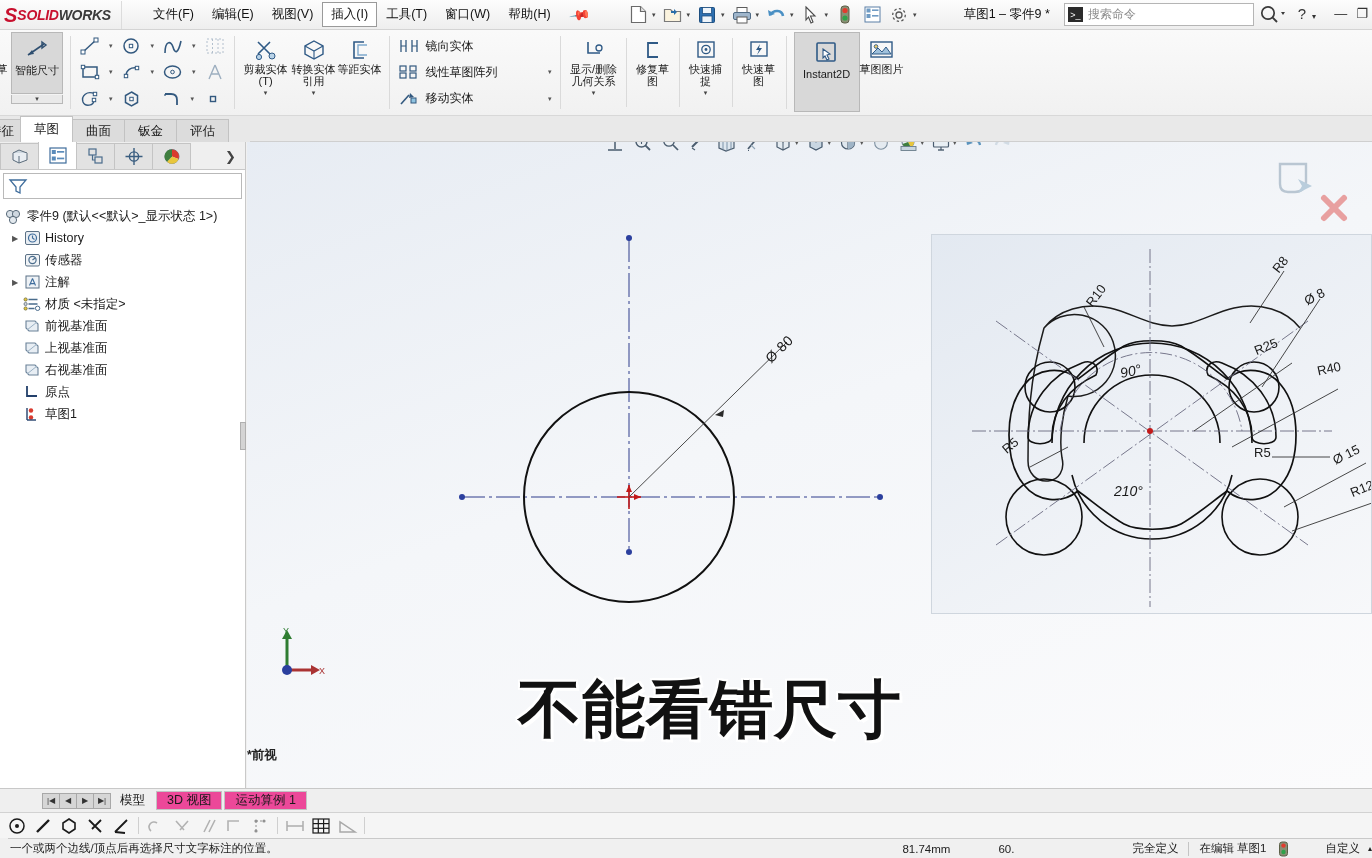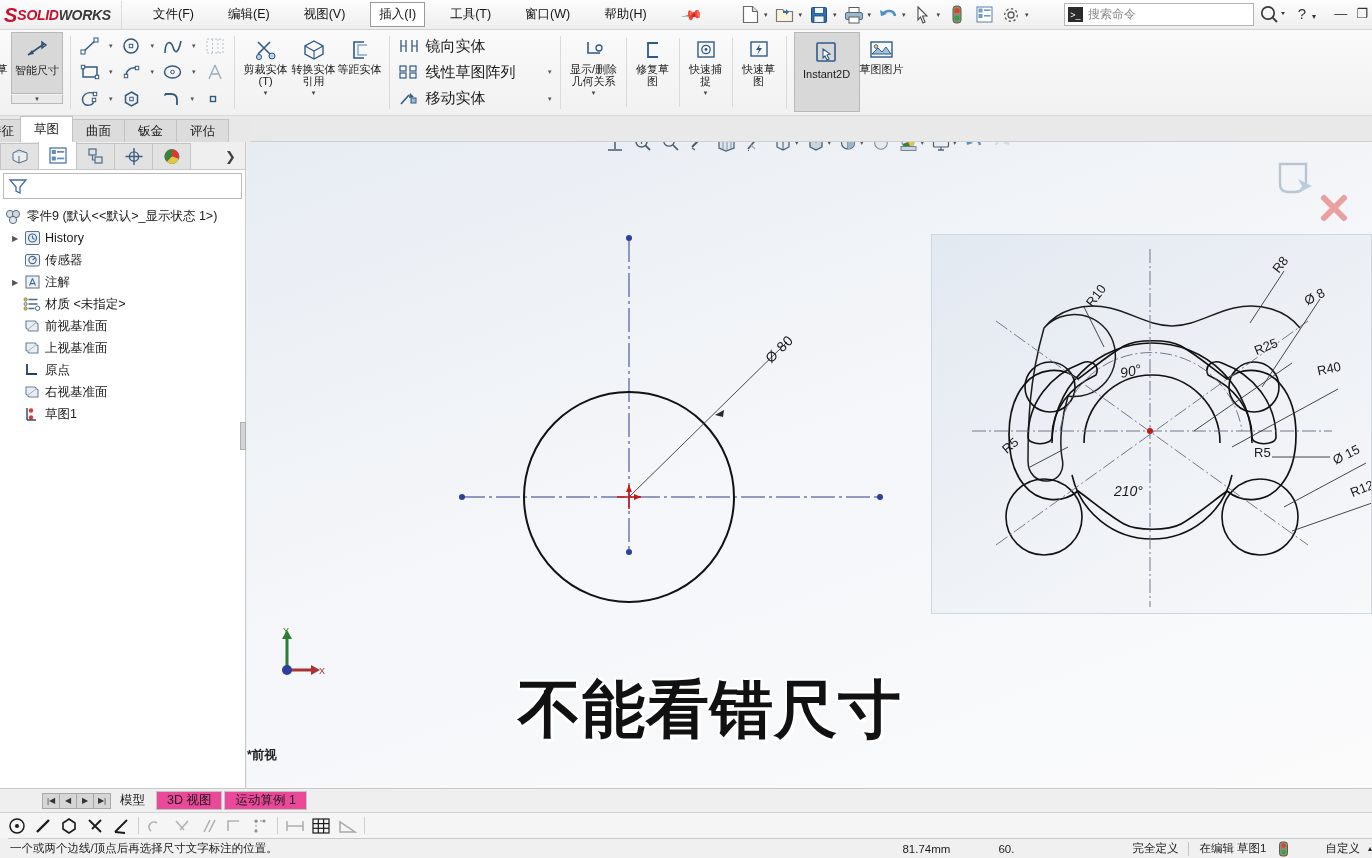--- a/index.html
+++ b/index.html
@@ -20,21 +20,21 @@
     border-bottom:1px solid #d4d4d4;
     display:flex; align-items:center;
   }
   .logo {
     width:122px; height:28px; display:flex; align-items:center;
     padding-left:4px; border-right:1px solid #dcdcdc;
   }
   .logo-s { color:#c8102e; font-weight:bold; font-size:20px; font-style:italic; line-height:1;}
   .logo-txt { font-size:14px; font-weight:bold; letter-spacing:-0.3px; color:#3a3a3a; font-style:italic;}
   .logo-txt .red { color:#c8102e; }
-  .menus { display:flex; align-items:center; gap:16px; margin-left:22px; }
+  .menus { display:flex; align-items:center; gap:0; margin-left:22px; }
   .menu-item {
     padding:4px 9px; font-size:12.5px; color:#111; white-space:nowrap; cursor:default;
   }
   .menu-item.active { border:1px solid #9a9a9a; background:#ffffff; padding:3px 8px; }
   .pin-icon { margin-left:12px; color:#1a7fa8; font-size:14px; transform:rotate(35deg); }
 
   .qtools { display:flex; align-items:center; gap:1px; margin-left:36px; }
   .qt { display:flex; align-items:center; }
   .qt-btn {
     width:26px; height:24px; display:flex; align-items:center; justify-content:center;
@@ -68,21 +68,21 @@
     width:52px; display:flex; flex-direction:column; align-items:center; justify-content:flex-start;
     padding-top:4px; font-size:11px; text-align:center; line-height:1.05; color:#1a1a1a;
   }
   .big-btn.sel { background:#d8d8d8; border:1px solid #b8b8b8; }
   .big-ico { height:28px; display:flex; align-items:center; justify-content:center; }
   .drop-row { font-size:7px; color:#444; margin-top:1px; }
 
   .grid3 { display:flex; flex-direction:column; justify-content:space-around; padding:3px 0; }
   .grow { display:flex; align-items:center; height:26px; }
   .sico { width:30px; height:24px; display:flex; align-items:center; justify-content:center; }
-  .slabel { font-size:15px; color:#1a1a1a; padding-left:2px; white-space:nowrap;}
+  .slabel { font-size:12px; color:#1a1a1a; padding-left:2px; white-space:nowrap;}
   .sdrop { font-size:7px; color:#555; padding:0 4px; }
 
   .ico-btn-lbl {
     width:44px; display:flex; flex-direction:column; align-items:center;
     font-size:11px; line-height:1.08; text-align:center; padding-top:4px;
   }
 
   
   .cmdtabs {
     position:absolute; left:0; top:116px; width:246px; height:26px;
@@ -727,34 +727,34 @@
               <path d="M3 3h9l3 3v7H6L3 10z" fill="#e8eef4" stroke="#6a8198" stroke-width="1.1"></path>
               <path d="M4 12L14 4" stroke="#9ab1c4" stroke-width="1"></path>
             </svg>
         </div>
         <span class="tlabel">上视基准面</span>
       </div>
 
       <div class="tnode" style="padding-left:20px;">
         <div class="tico">
           <svg width="18" height="16" viewBox="0 0 18 16">
-              <path d="M4 2v10h10" stroke="#23406b" stroke-width="1.8" fill="none"></path>
-            </svg>
-        </div>
-        <span class="tlabel">原点</span>
+              <path d="M3 3h9l3 3v7H6L3 10z" fill="#e8eef4" stroke="#6a8198" stroke-width="1.1"></path>
+              <path d="M4 12L14 4" stroke="#9ab1c4" stroke-width="1"></path>
+            </svg>
+        </div>
+        <span class="tlabel">右视基准面</span>
       </div>
 
       <div class="tnode" style="padding-left:20px;">
         <div class="tico">
           <svg width="18" height="16" viewBox="0 0 18 16">
-              <path d="M3 3h9l3 3v7H6L3 10z" fill="#e8eef4" stroke="#6a8198" stroke-width="1.1"></path>
-              <path d="M4 12L14 4" stroke="#9ab1c4" stroke-width="1"></path>
-            </svg>
-        </div>
-        <span class="tlabel">右视基准面</span>
+              <path d="M4 2v10h10" stroke="#23406b" stroke-width="1.8" fill="none"></path>
+            </svg>
+        </div>
+        <span class="tlabel">原点</span>
       </div>
 
       <div class="tnode" style="padding-left:20px;">
         <div class="tico">
           <svg width="18" height="16" viewBox="0 0 18 16">
               <path d="M4 2v12" stroke="#23406b" stroke-width="1.4"></path>
               <circle cx="8" cy="4.5" r="2.2" fill="#d93a2e"></circle>
               <circle cx="8" cy="11.5" r="2.2" fill="#d93a2e"></circle>
               <path d="M4 14h9" stroke="#23406b" stroke-width="1.4"></path>
             </svg>

